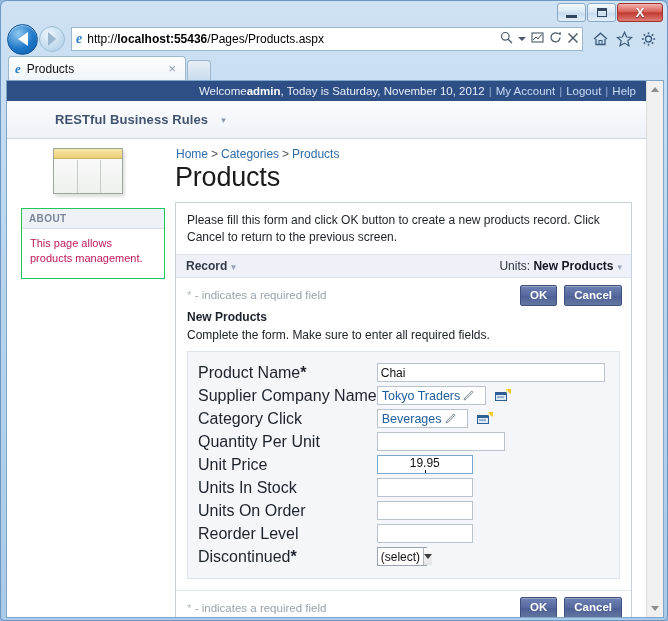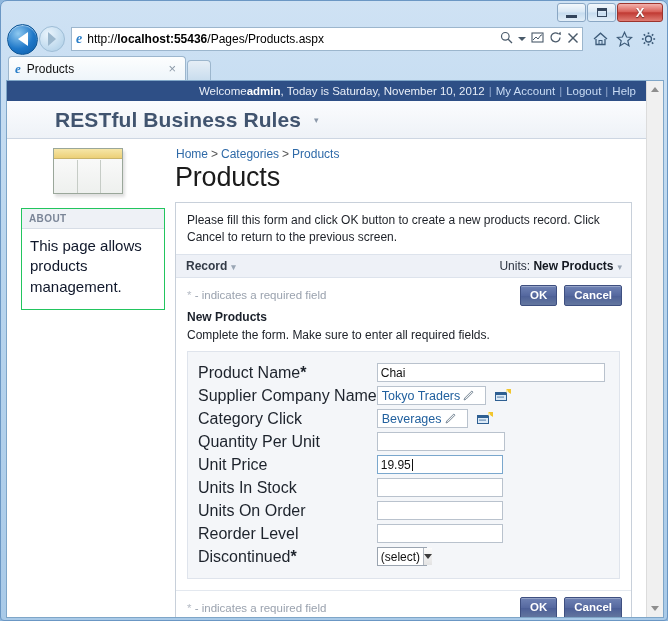--- a/index.html
+++ b/index.html
@@ -200,21 +200,21 @@
   
   .brandbar {
     height: 38px;
     background: linear-gradient(180deg,#fbfcfe 0%, #eef2f7 100%);
     border-bottom: 1px solid #cdd6e2;
     display: flex; align-items: center;
     padding-left: 14px;
     gap: 11px;
   }
   .brand-title {
-    font-size: 21px;
+    font-size: 13px;
     font-weight: bold;
     color: #41546f;
     letter-spacing: .1px;
   }
   .brand-caret {
     color: #8a97a8;
     font-size: 9px;
     margin-left: 2px;
   }
 
@@ -270,22 +270,22 @@
     background: #eef1f6;
     border-bottom: 1px solid #d7dde6;
     font-size: 10px;
     font-weight: bold;
     color: #7a8597;
     letter-spacing: .4px;
     padding: 4px 7px;
   }
   .about-body {
     padding: 7px 8px 12px 8px;
-    font-size: 15px;
-    color: #0f172a;
+    font-size: 11px;
+    color: #be185d;
     line-height: 1.35;
   }
 
   .maincol {
     flex: 1 1 auto;
     padding: 8px 14px 0 8px;
     min-width: 0;
   }
   .breadcrumb {
     font-size: 12px;
@@ -377,21 +377,21 @@
   .inp {
     height: 19px;
     border: 1px solid #b9c2cd;
     background: #fff;
     font-size: 12px;
     color: #111;
     padding: 0 3px;
     display: flex; align-items: center;
   }
   .inp.wide { width: 228px; }
-  .inp.med { width: 126px; }
+  .inp.med { width: 96px; flex-direction: column; }
   .inp.focused { border: 1px solid #7aa7cd; }
   .caretbar {
     display: inline-block;
     width: 1px; height: 12px;
     background: #111;
     margin-left: 1px;
     vertical-align: middle;
   }
   .lookup-cell { display: flex; align-items: center; gap: 9px; }
   .lookup {

